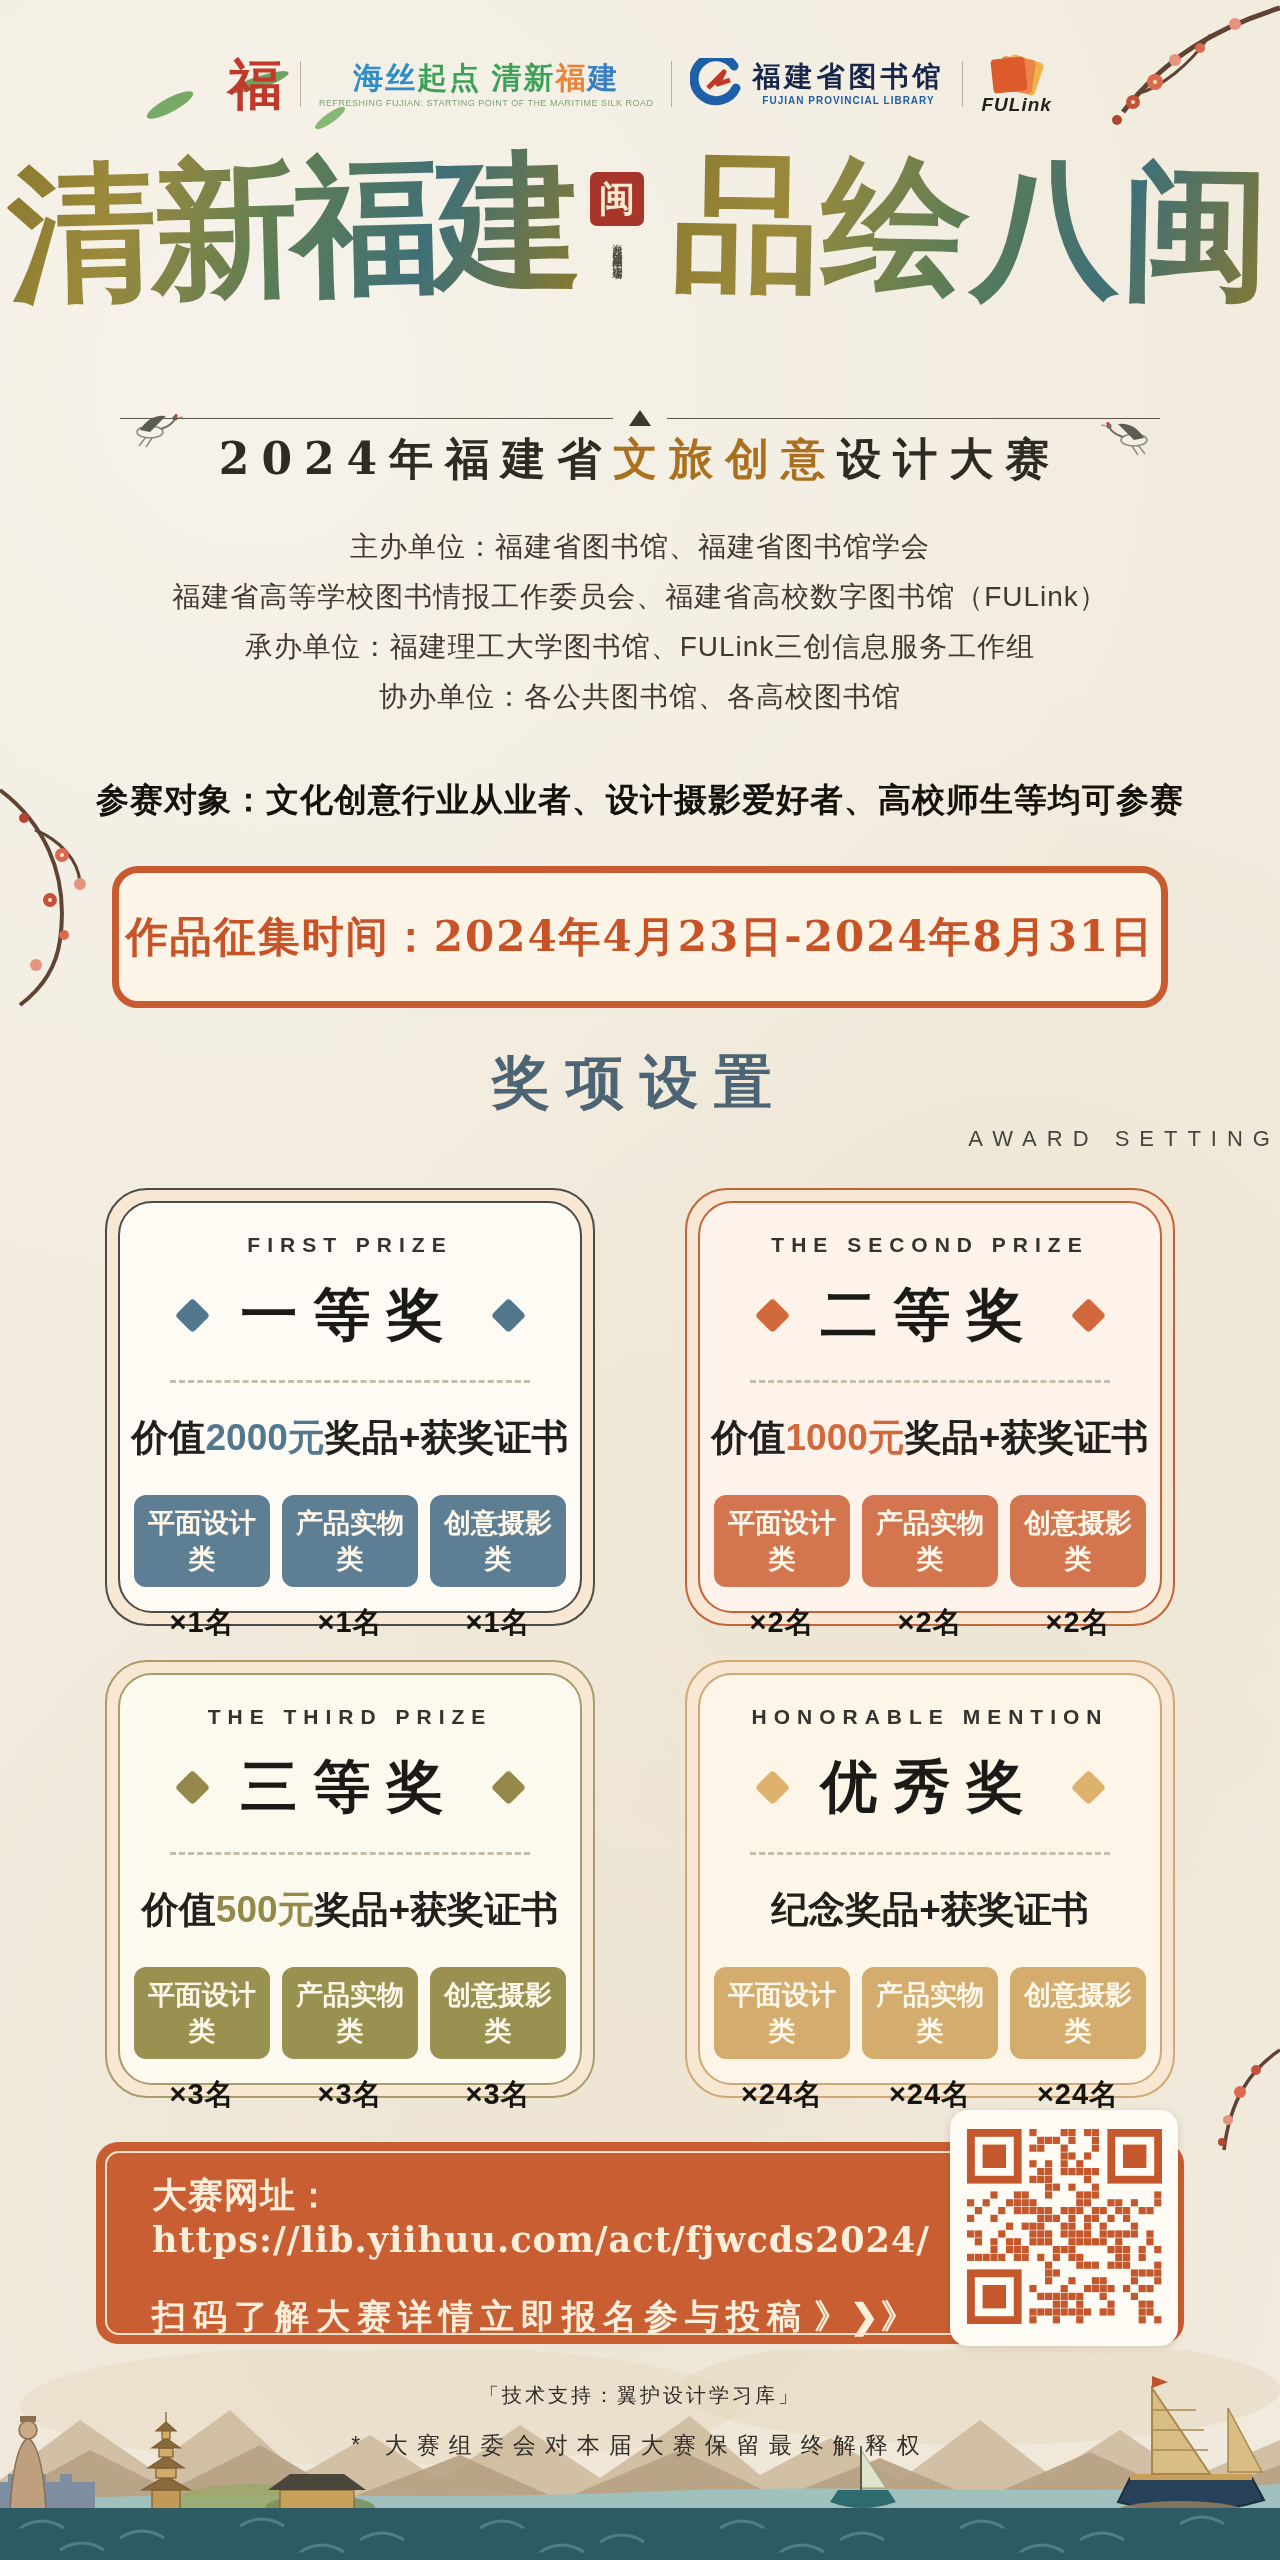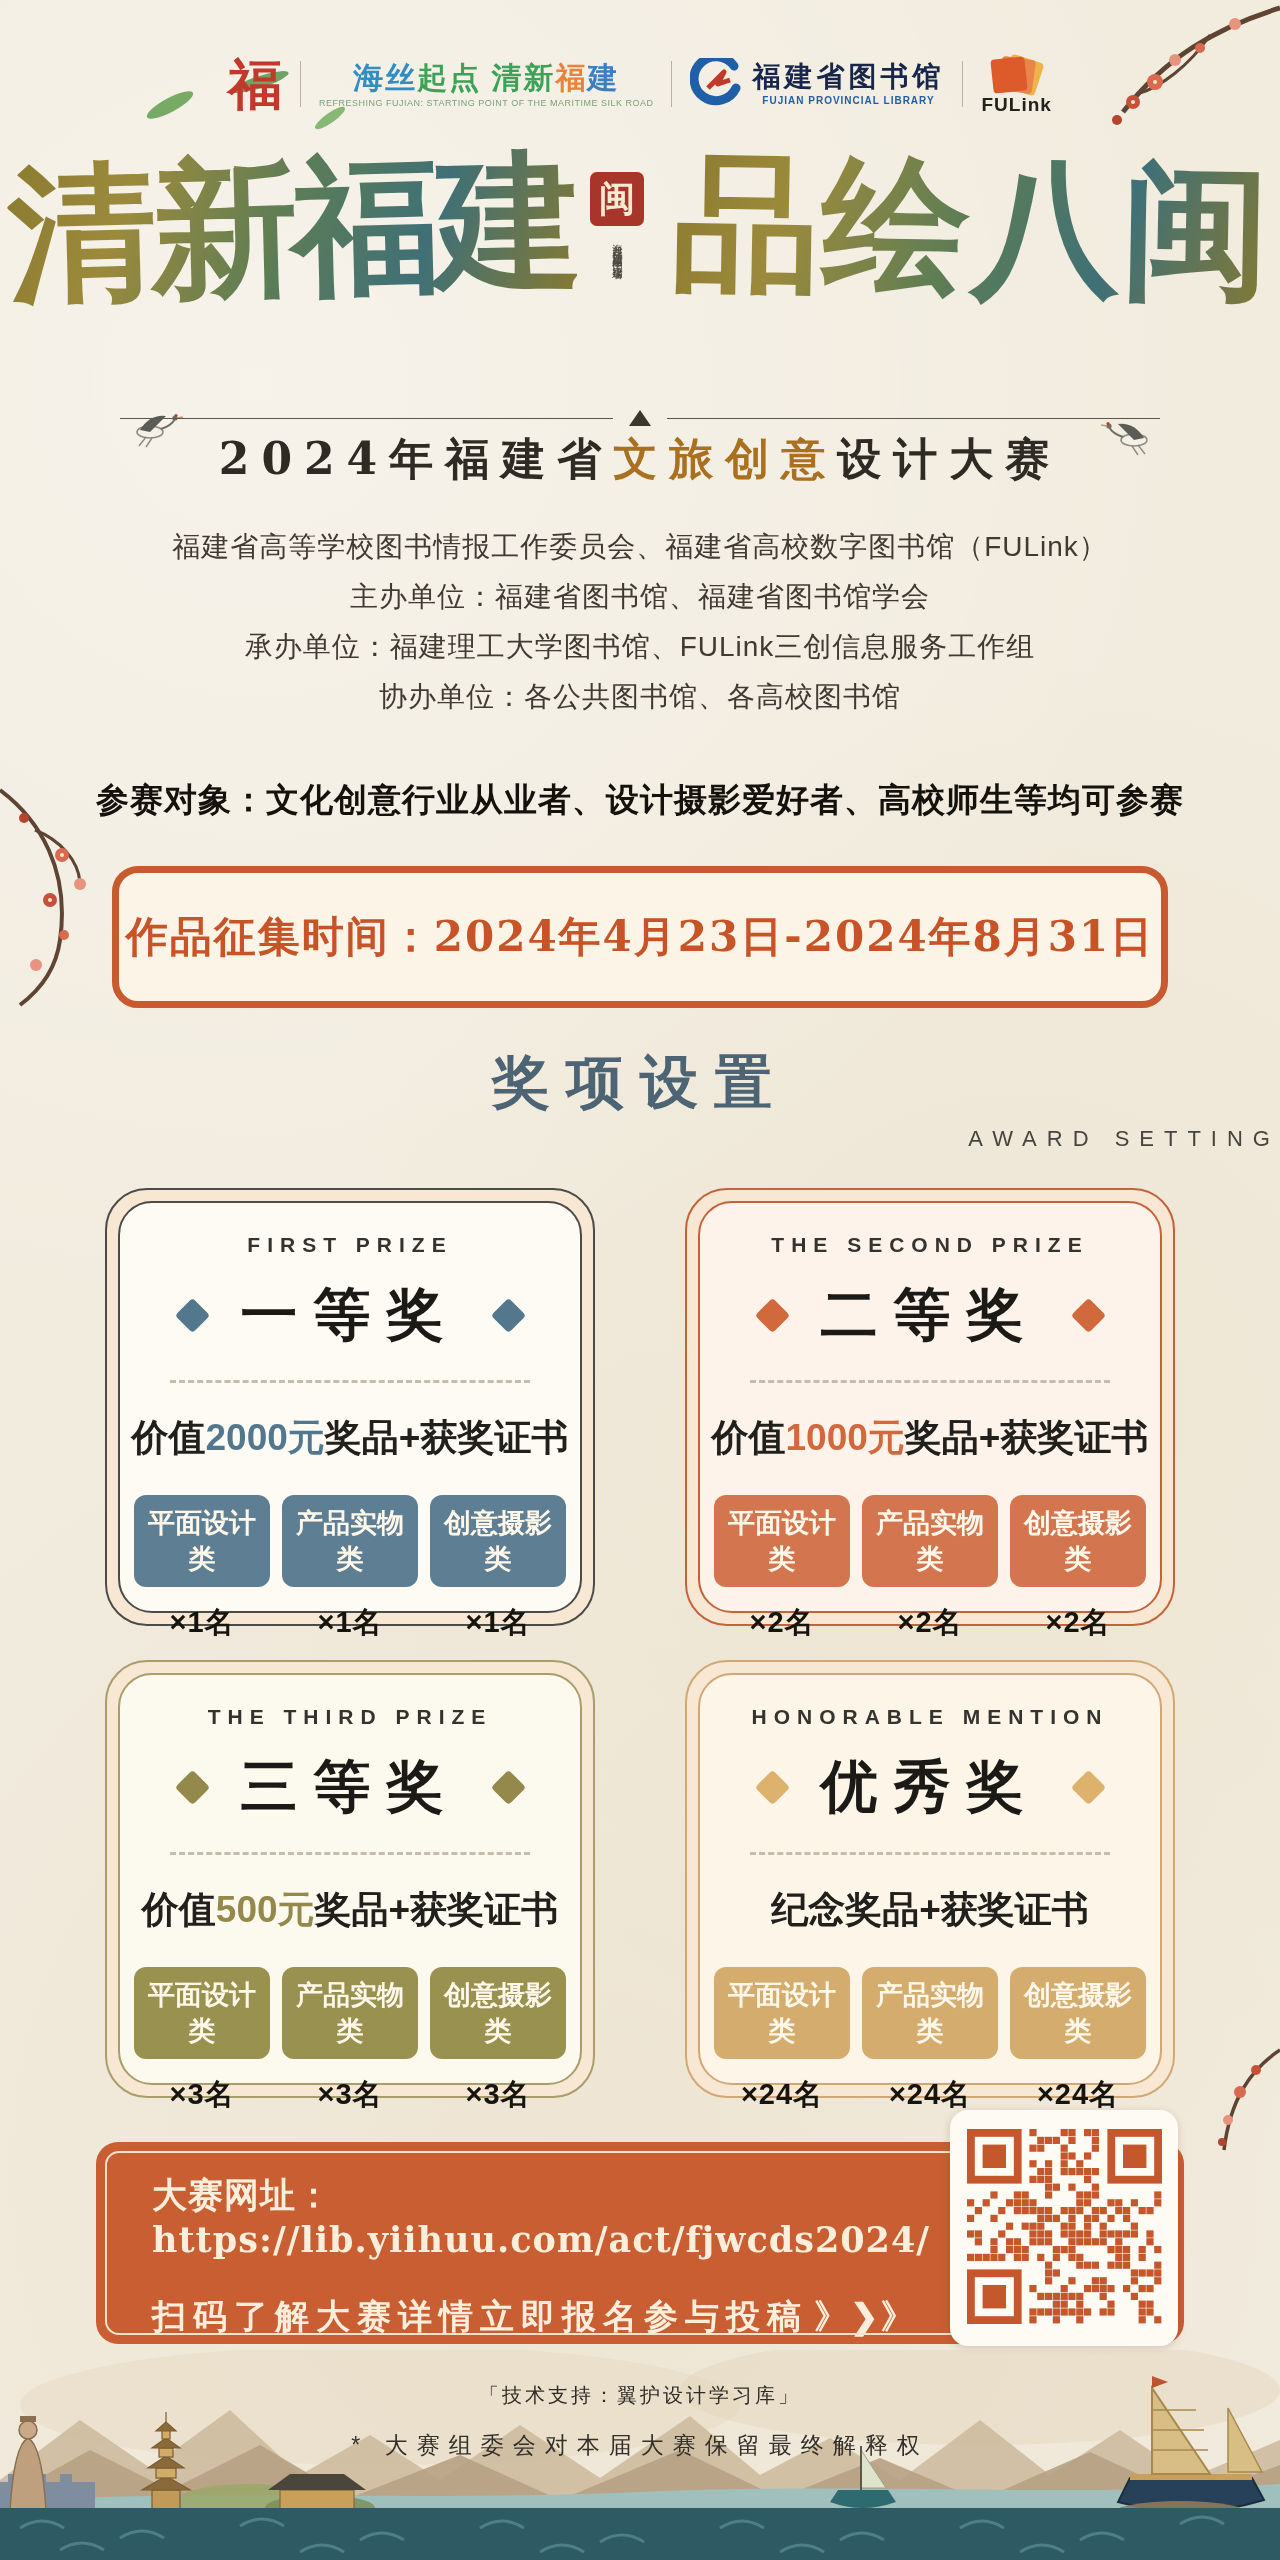--- a/index.html
+++ b/index.html
@@ -17,21 +17,21 @@
   .vdiv{width:1px;height:46px;background:#b9b2a3;}
   .brand1{text-align:center;}
   .brand1-title{font-size:30px;font-weight:bold;letter-spacing:2px;line-height:1.1;}
   .b1-blue{color:#2f8ec4;} .b1-green{color:#3da257;} .b1-orange{color:#e8833a;} .b1-dblue{color:#3a7fc1;}
   .brand1-sub{font-size:9px;color:#7aa27b;letter-spacing:.5px;margin-top:4px;}
   .brand2{display:flex;align-items:center;gap:10px;}
   .fl-logo{width:52px;height:52px;}
   .brand2-txt{text-align:center;}
   .brand2-title{font-family:"DejaVu Serif",serif;font-size:28px;font-weight:bold;color:#17264a;letter-spacing:4px;line-height:1.1;}
   .brand2-sub{font-size:10px;font-weight:bold;color:#1f5fa8;letter-spacing:1px;margin-top:3px;}
-  .brand3{text-align:left;}
+  .brand3{text-align:left;font-style:italic;}
   .fulink-fan{position:relative;width:58px;height:40px;margin:0 auto;}
   .fulink-fan i{position:absolute;bottom:0;left:10px;width:34px;height:34px;border-radius:4px;}
   .fulink-fan i:nth-child(1){background:#f0b24a;transform:rotate(18deg);left:18px;}
   .fulink-fan i:nth-child(2){background:#e98548;transform:rotate(8deg);left:12px;}
   .fulink-fan i:nth-child(3){background:#dd5a2b;transform:rotate(-6deg);left:4px;}
   .brand3-label{font-size:19px;font-weight:bold;color:#23211e;letter-spacing:1px;margin-top:2px;}
 
   
   .hero{top:128px;left:0;width:100%;display:flex;justify-content:center;align-items:flex-start;}
   .callig{font-family:"DejaVu Serif",serif;font-weight:bold;font-size:148px;line-height:1.35;letter-spacing:-6px;
@@ -193,22 +193,22 @@
 
   <div class="abs tri-divider">
     <div class="line"></div>
     <div class="tri"></div>
     <div class="line"></div>
   </div>
 
   <div class="abs subtitle"><span>2024年福建省</span><span class="hl">文旅创意</span><span>设计大赛</span></div>
 
   <div class="abs organizers">
+    <div>主办单位：福建省图书馆、福建省图书馆学会</div>
     <div>福建省高等学校图书情报工作委员会、福建省高校数字图书馆（FULink）</div>
-    <div>主办单位：福建省图书馆、福建省图书馆学会</div>
     <div>承办单位：福建理工大学图书馆、FULink三创信息服务工作组</div>
     <div>协办单位：各公共图书馆、各高校图书馆</div>
   </div>
 
   <svg class="abs deco" style="top:760px;left:0;" width="110" height="250" viewBox="0 0 110 250">
     <path d="M0 30 C40 60 70 110 60 180 C56 210 40 230 20 245" stroke="#5f4434" stroke-width="4" fill="none"></path>
     <path d="M35 70 C60 80 78 100 80 122" stroke="#5f4434" stroke-width="3" fill="none"></path>
     <circle cx="62" cy="95" r="7" fill="#d96a4f"></circle>
       <circle cx="80" cy="124" r="6" fill="#e8937d"></circle>
     <circle cx="50" cy="140" r="7" fill="#c65138"></circle>

